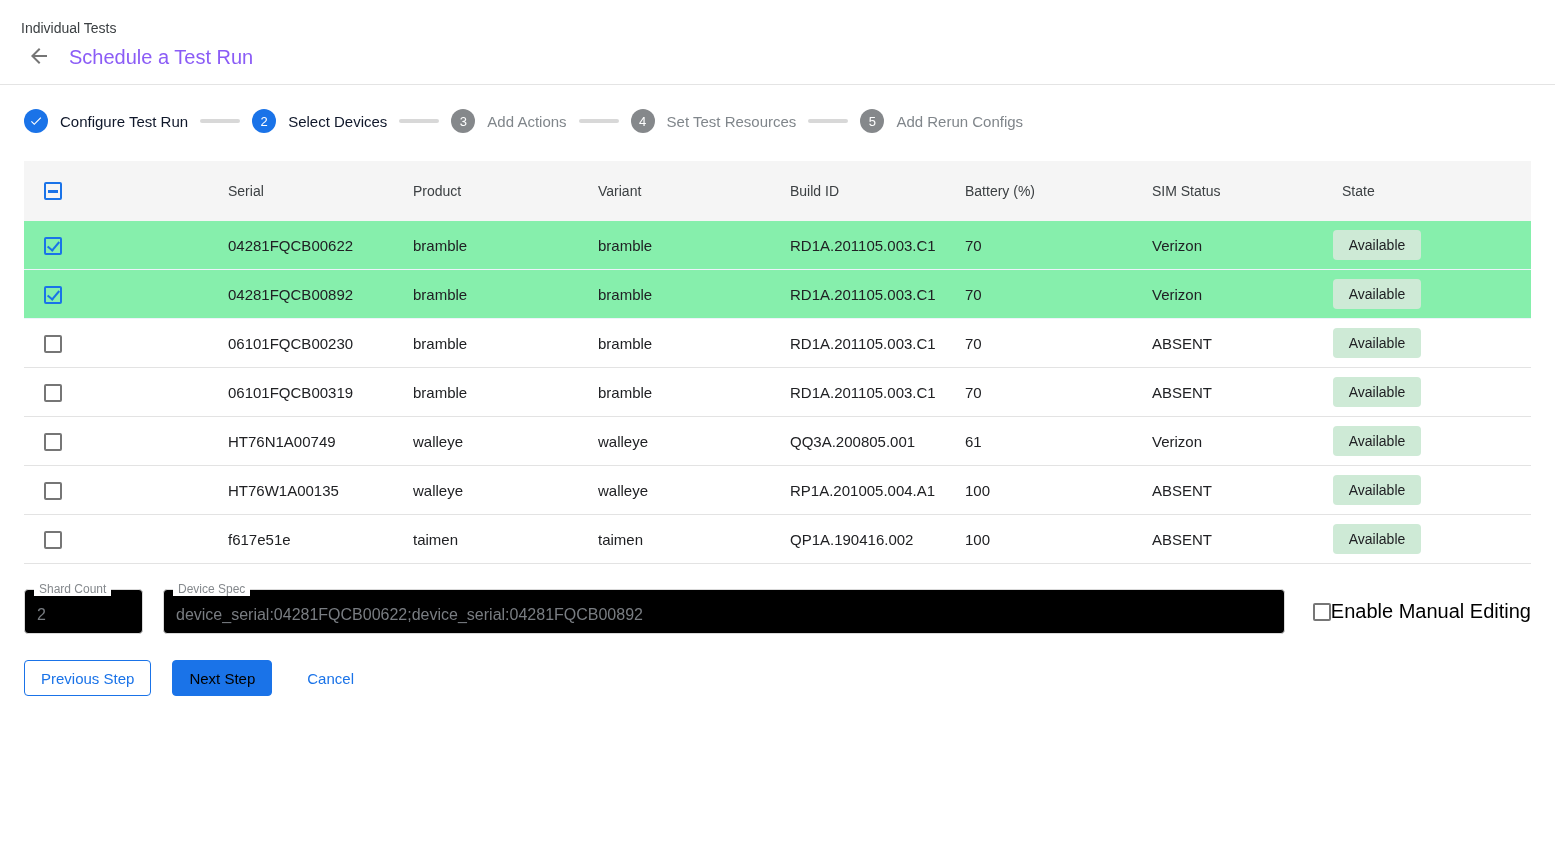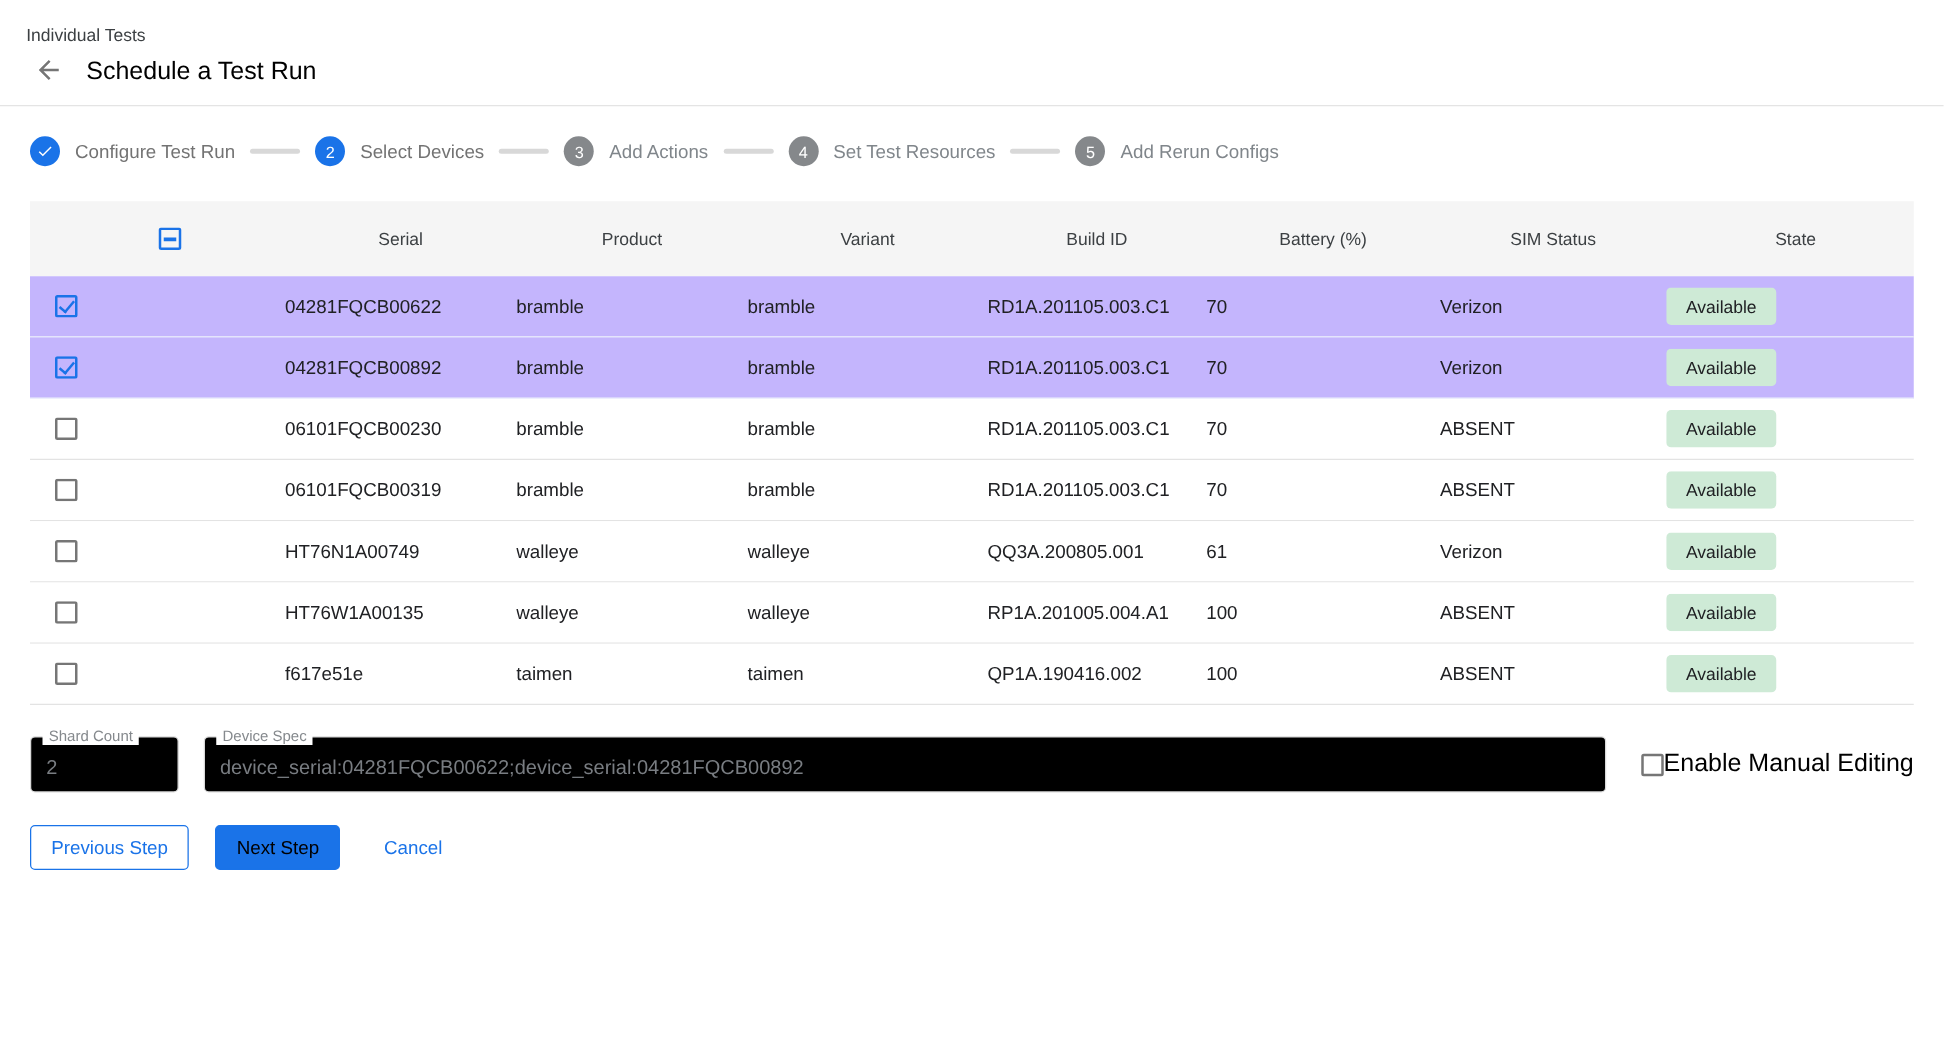--- a/index.html
+++ b/index.html
@@ -4,41 +4,41 @@
 <style>
   * { box-sizing: border-box; margin: 0; padding: 0; }
   html, body { width: 1555px; height: 842px; background: #ffffff; overflow: hidden; }
   body { font-family: "Liberation Sans", "DejaVu Sans", sans-serif; color: #202124; }
 
   
   .topbar { padding: 20px 0 0 21px; }
   .breadcrumb { font-size: 14px; color: #3c4043; }
   .title-row { display: flex; align-items: center; margin-top: 9px; }
   .back-btn { width: 24px; height: 24px; margin-left: 6px; border: none; background: none; cursor: pointer; color: #757575; display: flex; align-items: center; justify-content: center; }
-  .page-title { font-size: 20px; color: #000000; margin-left: 18px; font-weight: 400; }
+  .page-title { font-size: 20px; color: #8b5cf6; margin-left: 18px; font-weight: 400; }
   .top-divider { border: none; border-top: 1px solid #e4e4e4; margin-top: 15px; }
 
   
   .stepper { display: flex; align-items: center; margin: 24px 0 0 24px; height: 24px; }
   .step { display: flex; align-items: center; cursor: pointer; }
   .step-circle { width: 24px; height: 24px; border-radius: 50%; color: #fff; font-size: 13px; font-weight: 500; display: flex; align-items: center; justify-content: center; flex: none; }
   .step.complete .step-circle, .step.active .step-circle { background: #1a73e8; }
   .step.pending .step-circle { background: #85888b; }
   .step-label { margin-left: 12px; font-size: 15px; white-space: nowrap; }
-  .step.complete .step-label, .step.active .step-label { color: #737373; }
+  .step.complete .step-label, .step.active .step-label { color: #0f172a; }
   .step.pending .step-label { color: #80868b; }
   .step-connector { width: 40px; height: 4px; border-radius: 2px; background: #d8d8d8; margin: 0 12px; flex: none; }
   .check-icon svg { display: block; }
 
   
   .device-table { margin: 28px 24px 0 24px; }
   .trow { display: grid; grid-template-columns: 204px 185px 185px 192px 175px 187px 181px 1fr; align-items: center; font-size: 15px; }
-  .trow.thead { background: #f5f5f5; height: 60px; font-size: 14px; color: #3c4043; text-align: center; }
+  .trow.thead { background: #f5f5f5; height: 60px; font-size: 14px; color: #3c4043; }
   .trow.tbody-row { height: 49px; border-bottom: 1px solid #e3e3e3; background: #ffffff; cursor: pointer; }
-  .trow.tbody-row.selected { background: #c4b5fd; border-bottom-color: #eef3fb; }
+  .trow.tbody-row.selected { background: #86efac; border-bottom-color: #eef3fb; }
   .cell { overflow: hidden; text-overflow: ellipsis; white-space: nowrap; }
   .cb-cell { padding-left: 20px; }
 
   
   .checkbox { position: relative; display: inline-block; width: 18px; height: 18px; border: 2px solid #767676; border-radius: 2px; vertical-align: middle; cursor: pointer; }
   .checkbox.checked, .checkbox.indeterminate { border-color: #1a73e8; }
   .checkbox.checked::after { content: ""; position: absolute; left: 4px; top: 0px; width: 5px; height: 10px; border: solid #1a73e8; border-width: 0 2px 2px 0; transform: rotate(40deg); }
   .checkbox.indeterminate::after { content: ""; position: absolute; left: 2px; top: 6px; width: 10px; height: 3px; background: #1a73e8; }
 
   .badge { display: inline-block; width: 88px; padding: 7px 0; text-align: center; background: #ceead6; border-radius: 4px; font-size: 14px; color: #202124; }

